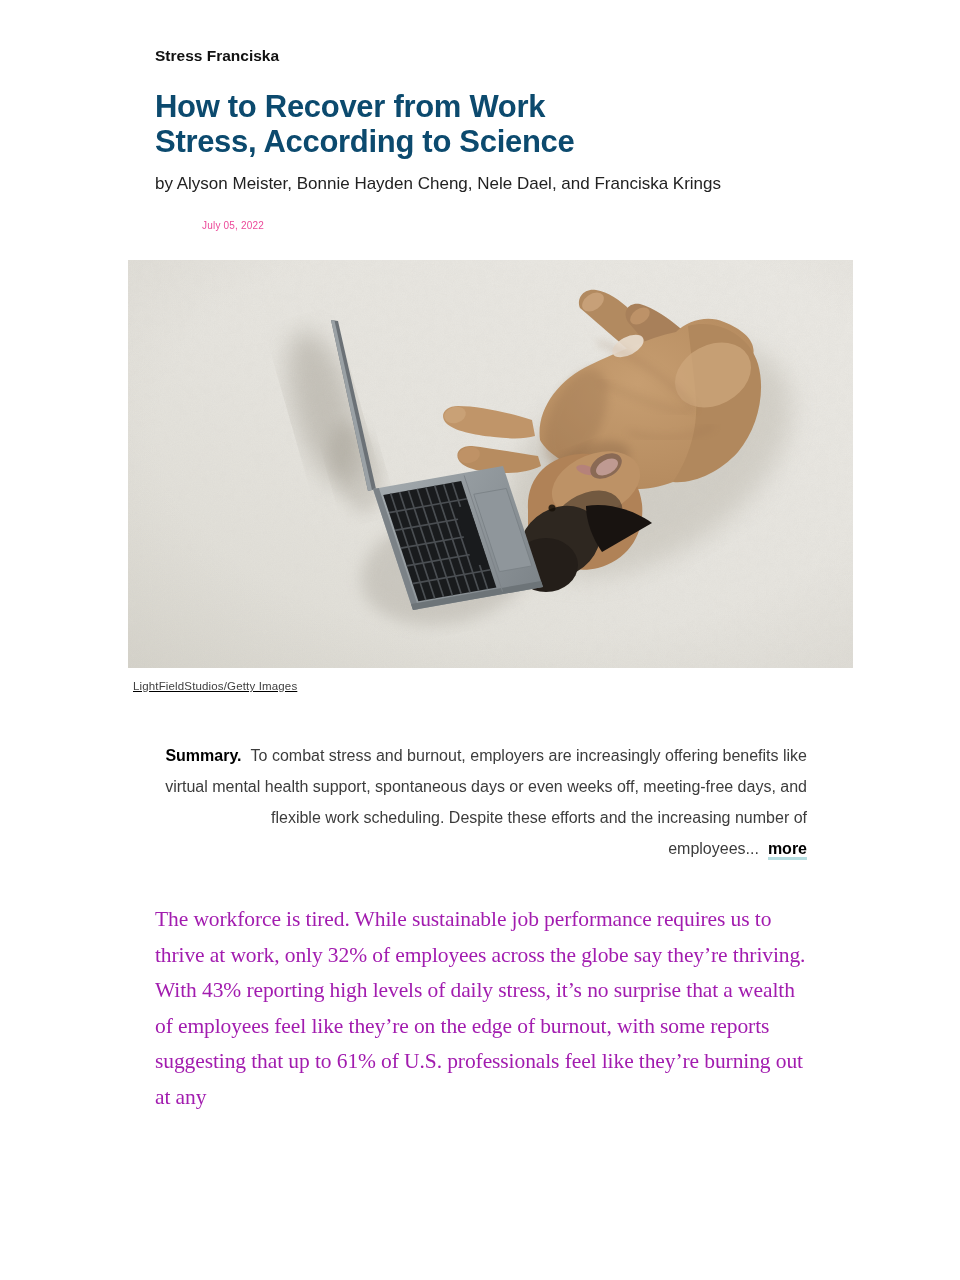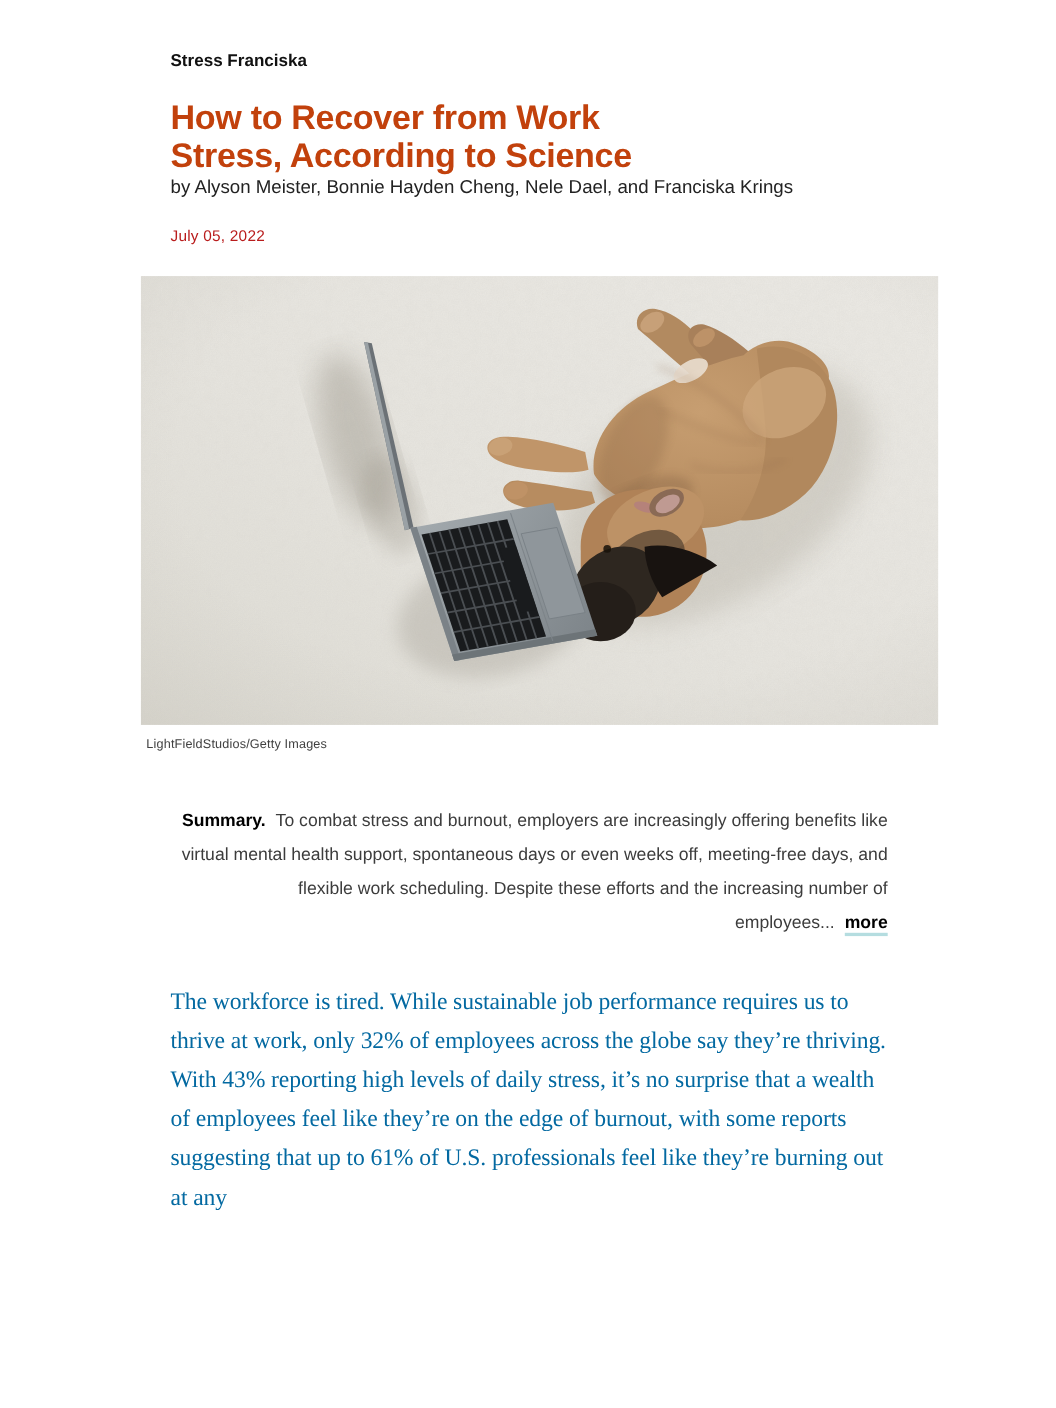--- a/index.html
+++ b/index.html
@@ -19,47 +19,47 @@
     white-space: pre-line; cursor: pointer; display: inline-block;
   }
   .category {
     margin-top: 47px;
     font-size: 15.5px; font-weight: 700; color: #111;
     cursor: pointer; display: inline-block;
   }
   h1.title {
     margin: 24px 0 0 0;
     font-size: 31px; line-height: 35px; font-weight: 700;
-    letter-spacing: -0.3px; color: #c2410c;
+    letter-spacing: -0.3px; color: #0c4a6e;
     white-space: pre-line;
   }
-  .byline { font-size: 17px; line-height: 22px; color: #222; }
-  .date   { margin-top: 25px; font-size: 14px; color: #b91c1c; letter-spacing: 0.2px; }
-
-  figure { margin: 29px 0 0 -27px; width: 725px; }
+  .byline { margin-top: 14px; font-size: 17px; line-height: 22px; color: #222; }
+  .date   { margin-top: 25px; font-size: 10px; color: #ec4899; letter-spacing: 0.2px; margin-left: 47px; }
+
+  figure { margin: 29px 0 0 -27px; width: 725px; text-decoration: underline; }
   .hero  { width: 725px; height: 408px; display: block; }
   figcaption {
     margin-top: 12px; padding-left: 5px;
     font-size: 11.5px; color: #414141; letter-spacing: 0.15px;
   }
 
   .summary {
     margin: 48px 0 0 0; width: 652px;
     font-size: 16px; line-height: 31px; color: #3c3c3c; text-align: right;
   }
   .summary strong { color: #000; margin-right: 9px; }
   .more {
     font-weight: 700; color: #000; margin-left: 9px;
     border-bottom: 3px solid #b5dde0; cursor: pointer;
   }
 
   .body-text {
     margin: 38px 0 0 0; width: 662px;
     font-family: "Liberation Serif", serif;
-    font-size: 21.5px; line-height: 35.5px; color: #0369a1;
+    font-size: 21.5px; line-height: 35.5px; color: #a21caf;
     letter-spacing: -0.1px;
   }
 </style>
 </head>
 <body>
 
 <div class="content">
 
 
   <div>

